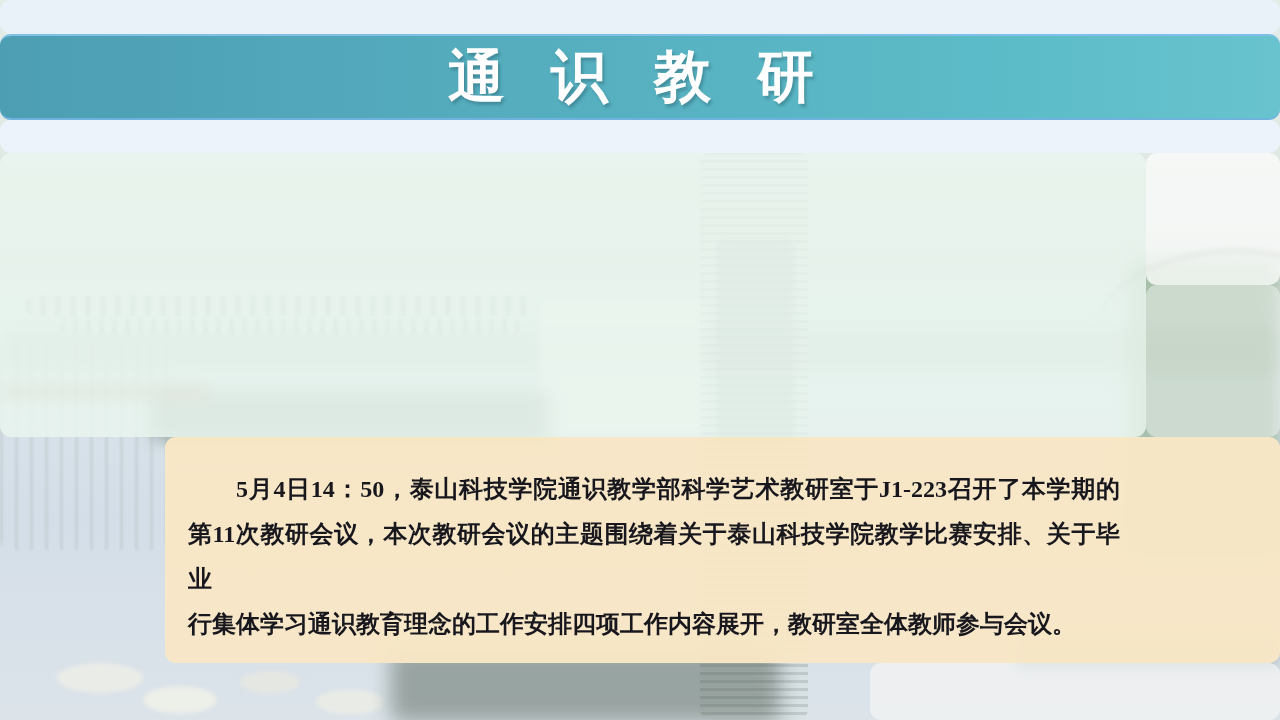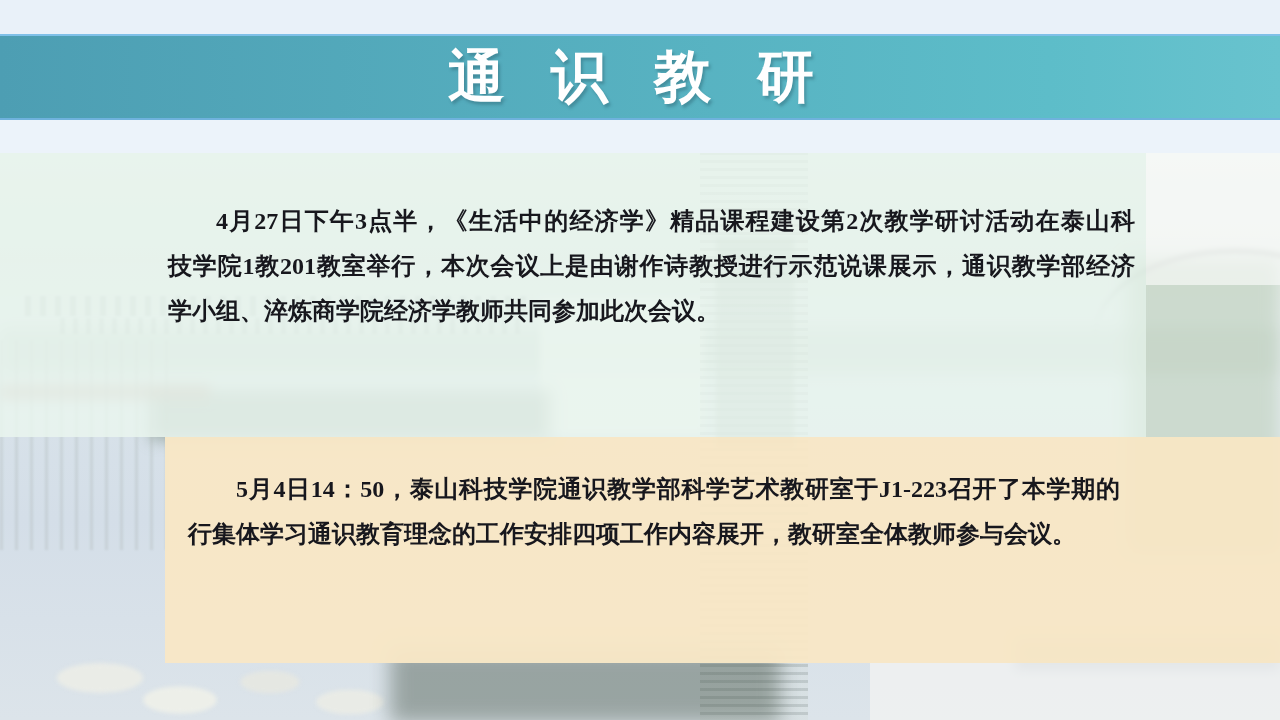--- a/index.html
+++ b/index.html
@@ -1,21 +1,21 @@
 <!DOCTYPE html>
 <html style="--banner-left: #4d9eb3; --banner-right: #5dbdc9; --banner-border: #7fc0e8; --strip-blue: #e9f1f9; --panel-green: #e9f4ee; --box-cream: #f8e7c6; --text-dark: #17171d; --title-white: #ffffff;"><head>
 <meta charset="utf-8">
 <style>
   html,body{margin:0;padding:0;background:#222;}
   .slide{
     position:relative;width:1280px;height:720px;overflow:hidden;
     background:linear-gradient(180deg,#e4ece7 0%,#e0e9e4 20%,#d7e1db 36%,#dae4ea 48%,#d4dee8 72%,#dce4ea 100%);
     font-family:"Liberation Serif","DejaVu Serif",serif;
   }
-  .abs{position:absolute;}
+  .abs{position:absolute;border-radius:11px;}
   
   .ph-treeline{left:0;top:328px;width:1280px;height:46px;background:#a9bcae;filter:blur(7px);opacity:.5;}
   .ph-building{left:25px;top:296px;width:510px;height:20px;
     background:repeating-linear-gradient(90deg,rgba(100,115,105,.6) 0 6px,rgba(215,224,218,.5) 6px 15px);
     filter:blur(1px);opacity:.45;}
   .ph-building2{left:60px;top:318px;width:460px;height:16px;
     background:repeating-linear-gradient(90deg,rgba(100,115,105,.55) 0 5px,rgba(215,224,218,.5) 5px 13px);
     filter:blur(1px);opacity:.4;}
   .ph-trees-dark{left:150px;top:390px;width:400px;height:50px;background:#76887a;filter:blur(8px);opacity:.6;}
   .ph-red{left:0;top:384px;width:210px;height:16px;background:#b08070;filter:blur(6px);opacity:.5;}
@@ -89,24 +89,20 @@
     <div class="title">通识教研</div>
   </div>
   <div class="abs strip-mid"></div>
 
   <div class="abs panel-green"></div>
   <div class="abs panel-white"></div>
   <div class="abs panel-white2"></div>
   <div class="abs box-cream"></div>
   <div class="abs wash-br"></div>
 
-  <div class="abs para para1">
-    <div class="line first">4月27日下午3点半，《生活中的经济学》精品课程建设第2次教学研讨活动在泰山科</div>
-    <div class="line">技学院1教201教室举行，本次会议上是由谢作诗教授进行示范说课展示，通识教学部经济</div>
-    <div class="line last">学小组、淬炼商学院经济学教师共同参加此次会议。</div>
-  </div>
 
   <div class="abs para para2">
     <div class="line first">5月4日14：50，泰山科技学院通识教学部科学艺术教研室于J1-223召开了本学期的</div>
+    <div class="line">第11次教研会议，本次教研会议的主题围绕着关于泰山科技学院教学比赛安排、关于毕业</div>
     <div class="line last">行集体学习通识教育理念的工作安排四项工作内容展开，教研室全体教师参与会议。</div>
   </div>
 
 </div>
 
 </body></html>

